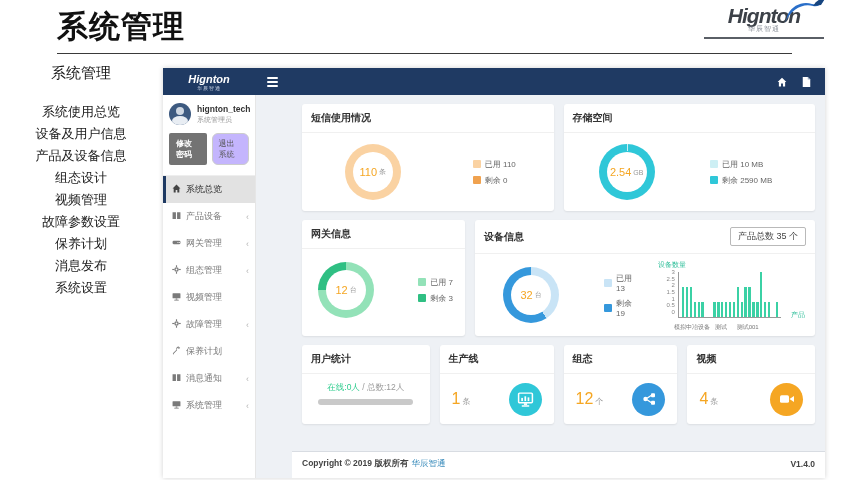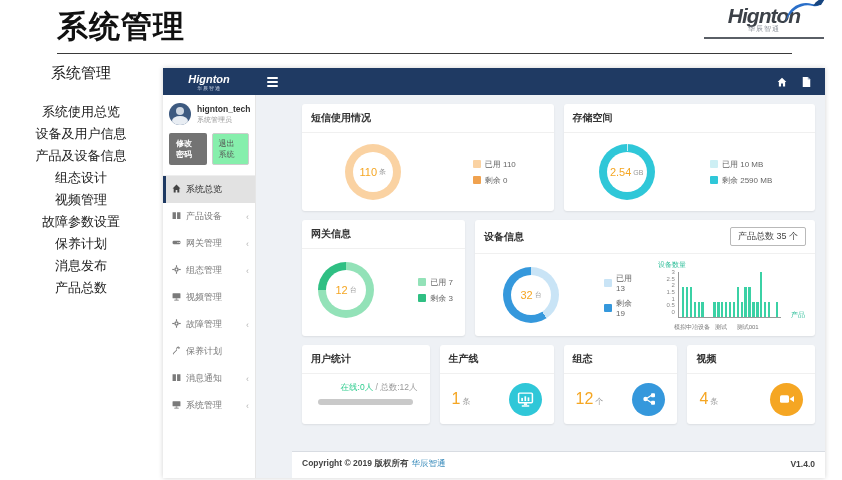--- a/index.html
+++ b/index.html
@@ -34,21 +34,21 @@
   .sidebar{flex:0 0 92px;width:92px;background:#fff;border-right:1px solid #e6e6e6;}
   .user-block{display:flex;gap:6px;padding:8px 6px 4px;align-items:center;}
   .avatar{width:22px;height:22px;border-radius:50%;background:#3d5a80;position:relative;overflow:hidden;flex:0 0 22px;}
   .avatar::before{content:"";position:absolute;left:7px;top:4px;width:8px;height:8px;border-radius:50%;background:#cfd8e3;}
   .avatar::after{content:"";position:absolute;left:3px;top:13px;width:16px;height:10px;border-radius:50%;background:#e8edf3;}
   .user-name{font-size:8.5px;font-weight:700;color:#333;}
   .user-role{font-size:7px;color:#9a9a9a;margin-top:1px;}
   .btn-row{display:flex;gap:5px;padding:4px 6px 10px;}
   .btn{font-size:8px;padding:4px 6px;border-radius:2px;cursor:pointer;border:1px solid transparent;}
   .btn-cyan{background:#737373;color:#fff;font-weight:bold;}
-  .btn-white{background:#86efac;color:#555;border-color:#ccc;}
+  .btn-white{background:#c4b5fd;color:#555;border-color:#ccc;border-radius:6px;}
 
   .smenu{border-top:1px solid #eee;}
   .smenu-item{display:flex;align-items:center;gap:5px;padding:7px 6px;font-size:9px;color:#7a7a7a;
               border-left:3px solid transparent;cursor:pointer;}
   .smenu-item svg{flex:0 0 auto;}
   .smenu-item.active{background:#e2e2e2;color:#333;border-left-color:#1f3a63;font-weight:400;}
   .smenu-item.active svg *{fill:#444;}
   .chev{margin-left:auto;color:#b5b5b5;font-size:9px;line-height:6px;}
 
   .main{flex:1;background:#eef1f5;display:flex;flex-direction:column;min-width:0;padding-left:36px;}
@@ -87,21 +87,21 @@
              justify-content:space-between;}
   .bc-yticks span{font-size:6px;color:#888;text-align:right;display:block;transform:translateY(-3px);line-height:6px;}
   .bc-xticks{position:absolute;left:24px;right:20px;bottom:2px;height:8px;}
   .bc-xticks span{position:absolute;font-size:6px;color:#777;white-space:nowrap;}
   .xt0{left:-4px;} .xt1{left:36%;} .xt2{left:57%;}
 
   
   .users-card{flex:1.12;}
   .video-card{flex:1.12;}
   .users-body{padding:8px 12px 10px;text-align:center;}
-  .online-line{font-size:8.5px;text-align:right;}
+  .online-line{font-size:8.5px;}
   .online{color:#2ecc8e;} .total{color:#999;}
   .progress{margin:5px auto 0;height:6px;border-radius:3px;background:#c9c9c9;width:92%;}
   .stat-body{display:flex;align-items:center;padding:6px 12px;height:38px;}
   .stat-val{font-size:16px;color:#f5a623;}
   .stat-unit{font-size:8px;color:#999;margin-left:2px;margin-top:4px;}
   .stat-icon{margin-left:auto;width:33px;height:33px;border-radius:50%;display:flex;align-items:center;justify-content:center;}
 
   .app-footer{margin-top:auto;background:#fff;border-top:1px solid #d8dce2;padding:6px 10px 8px;display:flex;
               font-size:8.5px;color:#444;align-items:center;}
   .app-footer b{font-weight:700;}
@@ -128,21 +128,21 @@
 <div class="outer-menu">
   <div class="om-title">系统管理</div>
   <div class="om-item">系统使用总览</div>
   <div class="om-item">设备及用户信息</div>
   <div class="om-item">产品及设备信息</div>
   <div class="om-item">组态设计</div>
   <div class="om-item">视频管理</div>
   <div class="om-item">故障参数设置</div>
   <div class="om-item">保养计划</div>
   <div class="om-item">消息发布</div>
-  <div class="om-item">产品总数</div>
+  <div class="om-item">系统设置</div>
 </div>
 
 <div class="app">
 
   <div class="app-header">
     <div class="app-logo">
       <span class="al-name">Hignton</span>
       <div class="al-tagline">华辰智通</div>
     </div>
     <span class="hamburger">

